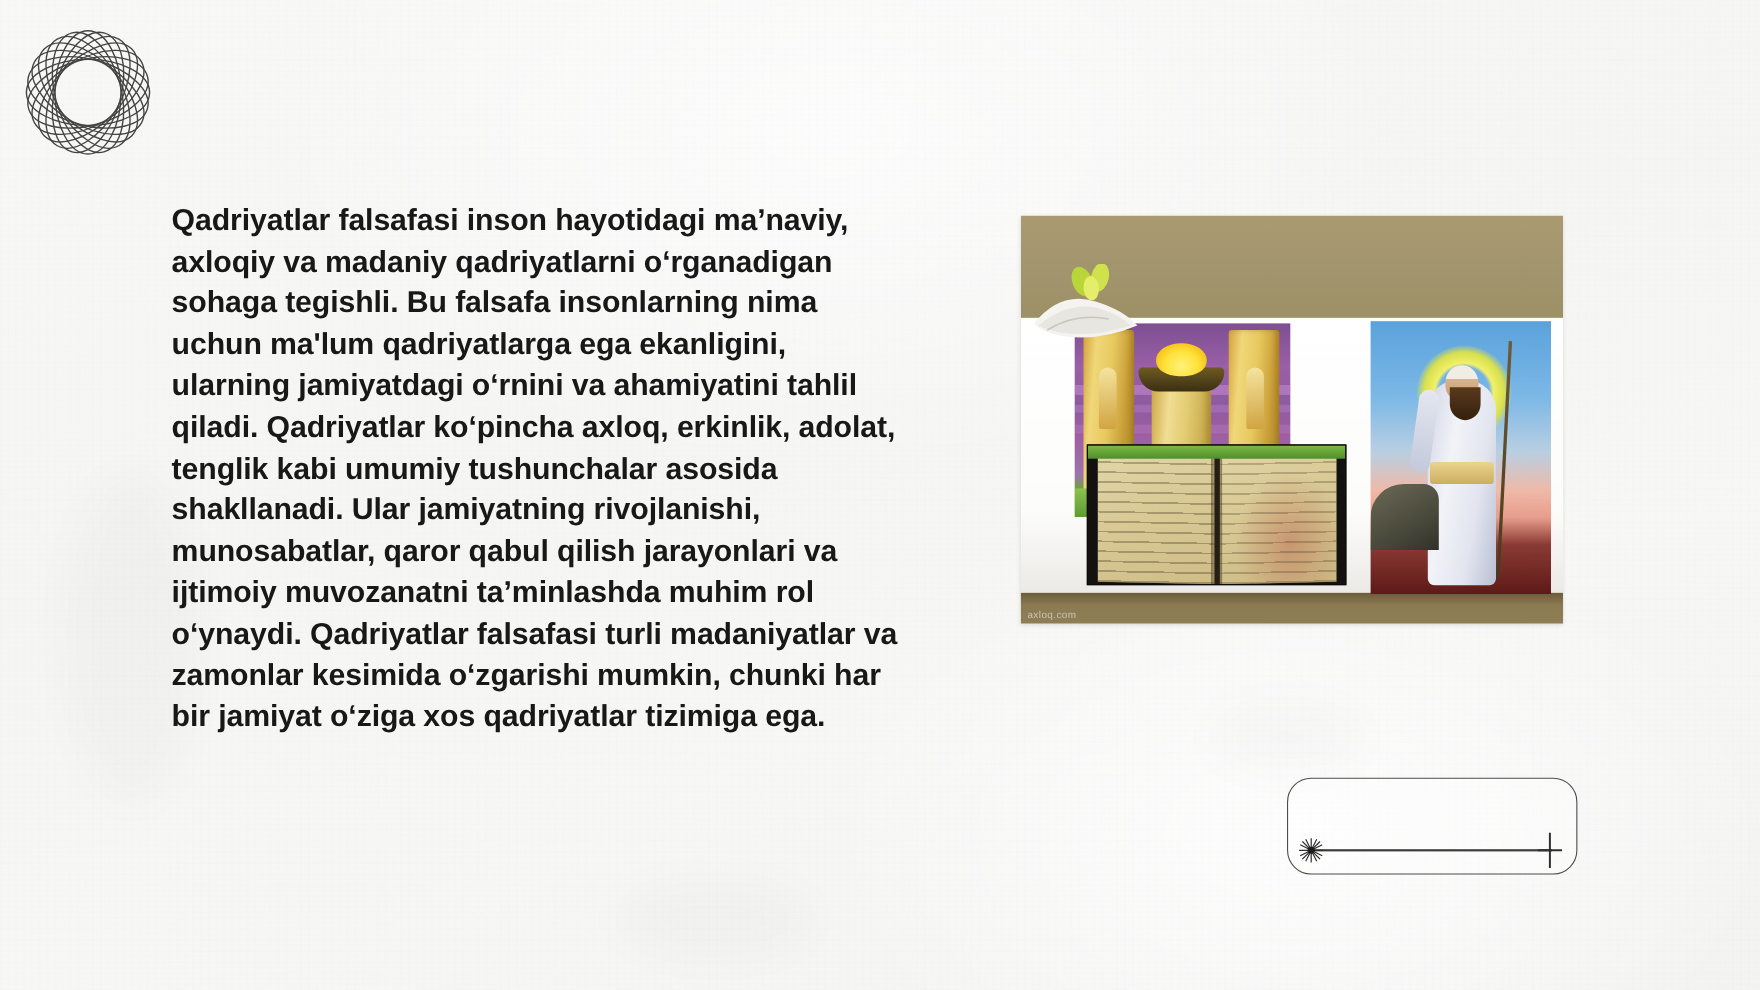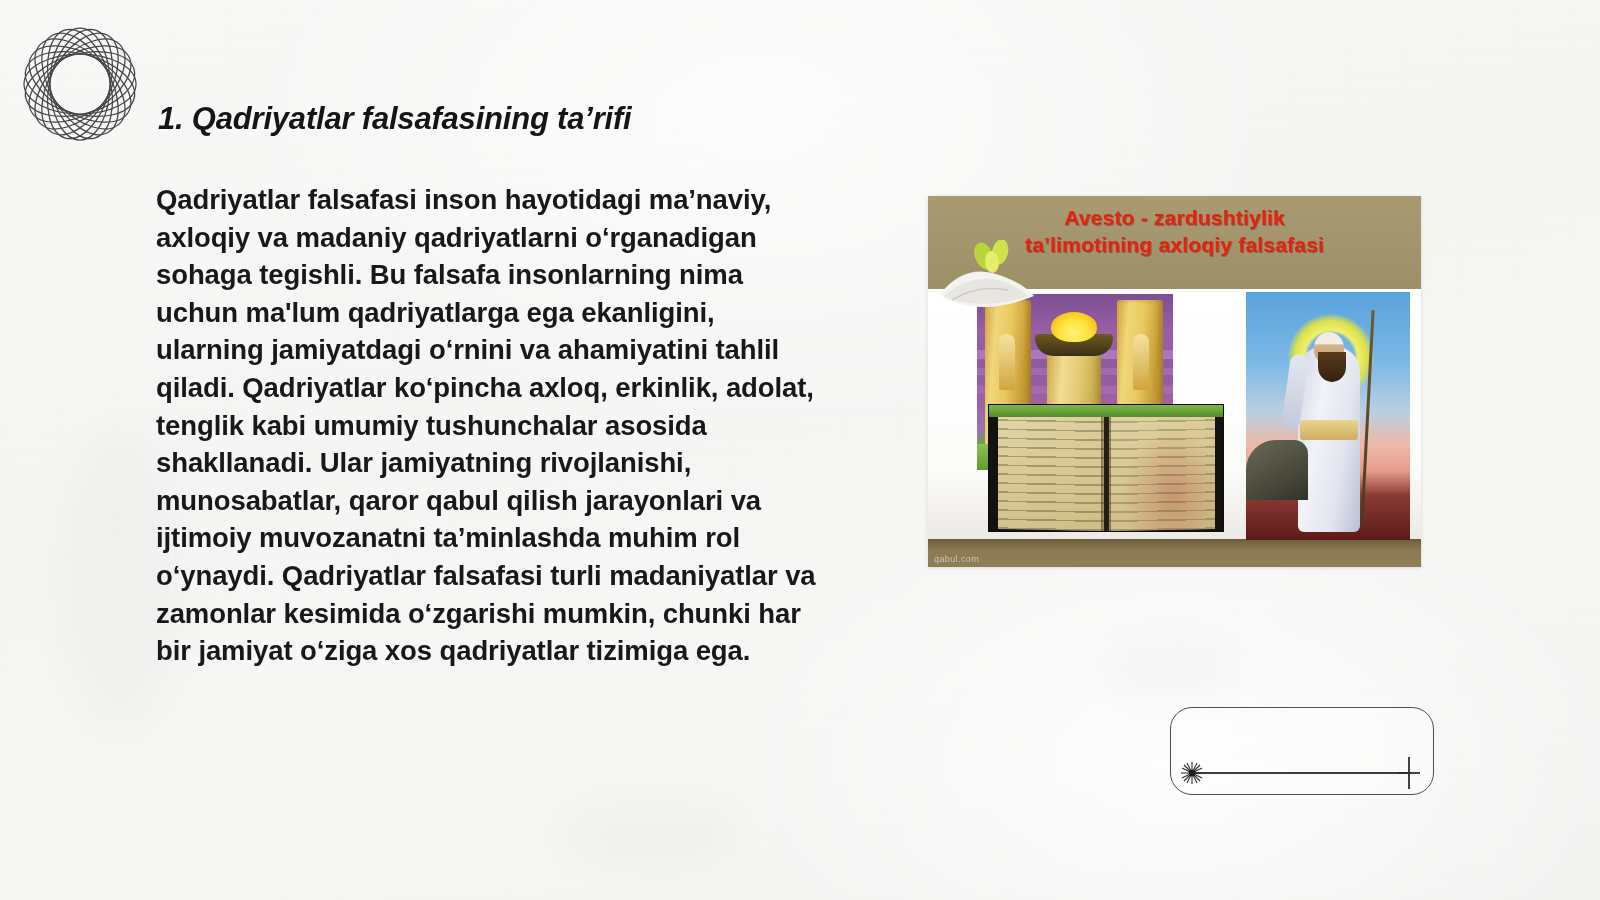--- a/index.html
+++ b/index.html
@@ -378,21 +378,20 @@
           <ellipse rx="56" ry="30" transform="rotate(105)"></ellipse>
           <ellipse rx="56" ry="30" transform="rotate(120)"></ellipse>
           <ellipse rx="56" ry="30" transform="rotate(135)"></ellipse>
           <ellipse rx="56" ry="30" transform="rotate(150)"></ellipse>
           <ellipse rx="56" ry="30" transform="rotate(165)"></ellipse>
         </g>
       </g>
     </svg>
   </div>
 
-  <h1 class="headline">1. Qadriyatlar falsafasining ta’rifi</h1>
 
   <p class="body-copy">Qadriyatlar falsafasi inson hayotidagi ma’naviy, axloqiy va madaniy qadriyatlarni o‘rganadigan sohaga tegishli. Bu falsafa insonlarning nima uchun ma'lum qadriyatlarga ega ekanligini, ularning jamiyatdagi o‘rnini va ahamiyatini tahlil qiladi. Qadriyatlar ko‘pincha axloq, erkinlik, adolat, tenglik kabi umumiy tushunchalar asosida shakllanadi. Ular jamiyatning rivojlanishi, munosabatlar, qaror qabul qilish jarayonlari va ijtimoiy muvozanatni ta’minlashda muhim rol o‘ynaydi. Qadriyatlar falsafasi turli madaniyatlar va zamonlar kesimida o‘zgarishi mumkin, chunki har bir jamiyat o‘ziga xos qadriyatlar tizimiga ega.</p>
 
   <div class="picture">
 
     <div class="pic-band-top"></div>
     <div class="pic-white-plate"></div>
 
     <div class="pic-feather">
       <svg viewBox="0 0 126 72" width="126" height="72" aria-hidden="true">
@@ -432,27 +431,23 @@
       <div class="halo"></div>
       <div class="fig-staff"></div>
       <div class="fig-body"></div>
       <div class="fig-arm"></div>
       <div class="fig-head"></div>
       <div class="fig-beard"></div>
       <div class="fig-sash"></div>
       <div class="fig-rocks"></div>
     </div>
 
-    <div class="pic-title">
-      <div>Avesto - zardushtiylik</div>
-      <div>ta’limotining axloqiy falsafasi</div>
-    </div>
 
     <div class="pic-band-bottom"></div>
-    <div class="pic-watermark">qabul.com</div>
+    <div class="pic-watermark">axloq.com</div>
   </div>
 
   <div class="widget">
     <div class="widget-rule"></div>
 
     <div class="widget-star">
       <svg viewBox="0 0 26 26" width="26" height="26" aria-hidden="true">
         <g stroke="#2e2e2e" stroke-width="1.1">
           <line x1="13" y1="2" x2="13" y2="24"></line>
           <line x1="2" y1="13" x2="24" y2="13"></line>

